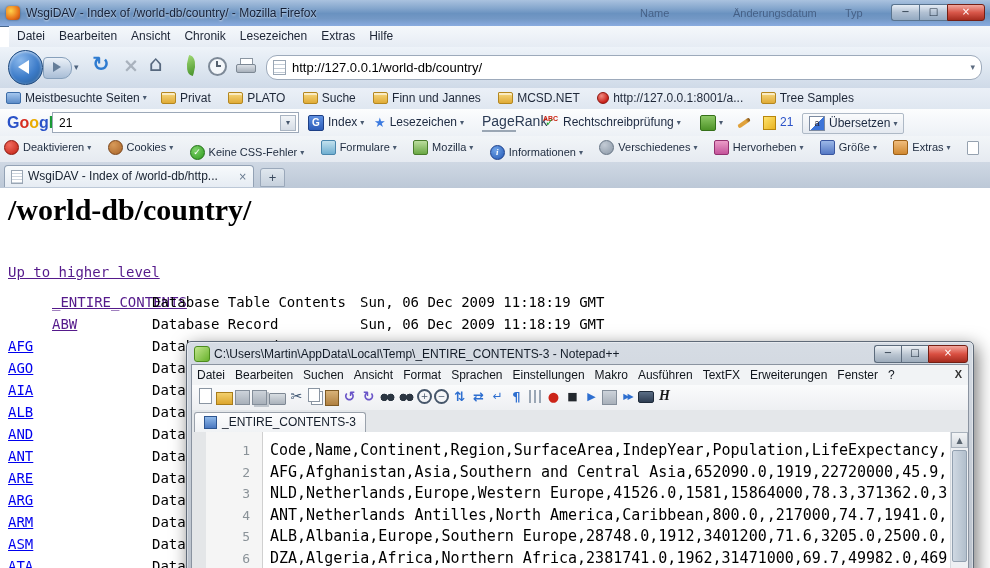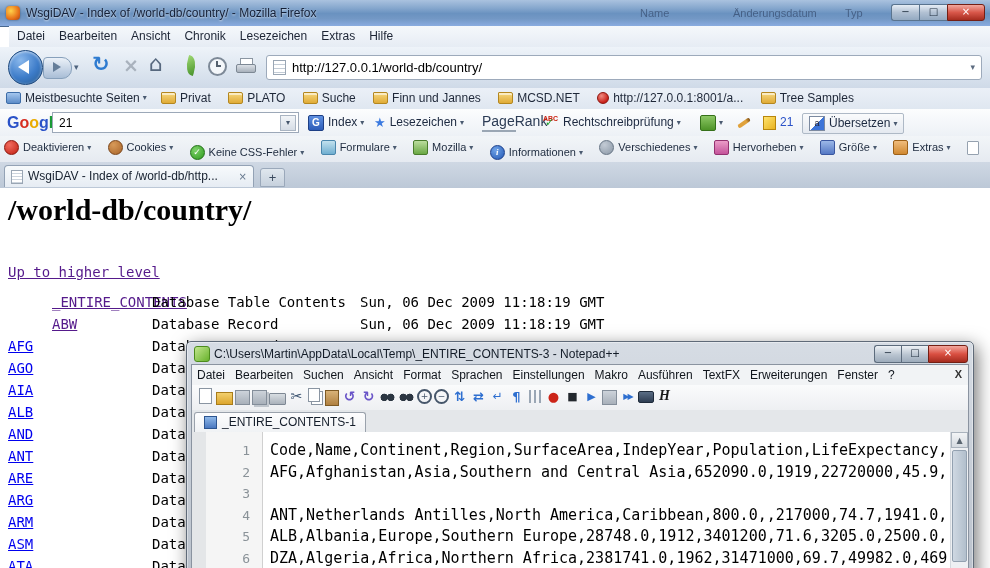--- a/index.html
+++ b/index.html
@@ -43,21 +43,21 @@
   .nav-stop{position:absolute;left:123px;top:7px;font-size:19px;font-weight:bold;color:#a9b2bd;}
   .nav-home{position:absolute;left:149px;top:4px;font-size:22px;color:#57687e;}
   .nav-feather{position:absolute;left:186px;top:9px;width:10px;height:19px;border-radius:0 85% 0 85%;
     background:linear-gradient(135deg,#9fd873,#47922a);transform:rotate(18deg);}
   .nav-clock{position:absolute;left:208px;top:10px;width:15px;height:15px;border:2px solid #7d8997;border-radius:50%;background:#f4f7fa;}
   .nav-clock .h1{position:absolute;left:6px;top:2px;width:2px;height:6px;background:#55616e;}
   .nav-clock .h2{position:absolute;left:6px;top:6px;width:5px;height:2px;background:#55616e;}
   .nav-print{position:absolute;left:236px;top:11px;width:20px;height:15px;}
   .nav-print .ptop{position:absolute;left:4px;top:0;width:11px;height:5px;background:#fff;border:1px solid #8b96a2;}
   .nav-print .pbody{position:absolute;left:0;top:6px;width:18px;height:7px;background:linear-gradient(#dbe0e6,#a8b1bb);border:1px solid #7d8894;border-radius:2px;}
-  .urlbar{position:absolute;left:266px;top:8px;right:8px;height:23px;background:#fff;border:1px solid #9daabb;border-radius:3px;}
+  .urlbar{position:absolute;left:266px;top:8px;right:8px;height:23px;background:#fff;border:1px solid #9daabb;border-radius:11px;}
   .url-favicon{position:absolute;left:6px;top:4px;width:11px;height:13px;background:#fff;border:1px solid #9aa6b4;
     background-image:repeating-linear-gradient(180deg,transparent 0 3px,#c3ccd6 3px 4px);}
   .url-text{position:absolute;left:25px;top:4px;font-size:13px;color:#000;white-space:nowrap;}
   .url-drop{position:absolute;right:6px;top:6px;font-size:9px;color:#5d6c80;}
 
   .ff-bookmarks{position:absolute;left:0;top:88px;right:0;height:21px;
     background:linear-gradient(#ebf0f7,#dee6f0);border-bottom:1px solid #c8d2e0;padding:2px 0 0 6px;white-space:nowrap;overflow:hidden;}
   .bm{display:inline-flex;align-items:center;margin-right:11px;height:16px;}
   .bm-ic{display:inline-block;width:13px;height:10px;margin-right:4px;flex:none;}
   .ic-folder{background:linear-gradient(#f6d77e,#e0ab36);border:1px solid #b4871f;border-radius:1px 2px 2px 2px;box-shadow:inset 0 2px 0 rgba(255,255,255,.55);}
@@ -527,39 +527,40 @@
       <div class="np-menubar">
         <span class="np-menu-item">Datei</span><span class="np-menu-item">Bearbeiten</span><span class="np-menu-item">Suchen</span><span class="np-menu-item">Ansicht</span><span class="np-menu-item">Format</span><span class="np-menu-item">Sprachen</span><span class="np-menu-item">Einstellungen</span><span class="np-menu-item">Makro</span><span class="np-menu-item">Ausführen</span><span class="np-menu-item">TextFX</span><span class="np-menu-item">Erweiterungen</span><span class="np-menu-item">Fenster</span><span class="np-menu-item">?</span>
       </div>
       <span class="np-menu-x">X</span>
       <div class="np-toolbar">
         <span class="np-ico i-new"></span><span class="np-ico i-open"></span><span class="np-ico i-save"></span><span class="np-ico i-saveall"></span><span class="np-ico i-print"></span><span class="np-ico i-cut">✂</span><span class="np-ico i-copy"></span><span class="np-ico i-paste"></span><span class="np-ico i-undo">↺</span><span class="np-ico i-redo">↻</span><span class="np-ico i-find"></span><span class="np-ico i-replace"></span><span class="np-ico i-zoomin">+</span><span class="np-ico i-zoomout">−</span><span class="np-ico i-syncv">⇅</span><span class="np-ico i-synch">⇄</span><span class="np-ico i-wrap">↵</span><span class="np-ico i-para">¶</span><span class="np-ico i-guide"></span><span class="np-ico i-rec">●</span><span class="np-ico i-stop">■</span><span class="np-ico i-play">▶</span><span class="np-ico i-savemacro"></span><span class="np-ico i-runmacro">▶▶</span><span class="np-ico i-monitor"></span><span class="np-ico i-h">H</span>
       </div>
       <div class="np-tabbar">
         <span class="np-tab">
           <span class="np-tab-icon"></span>
-          <span class="np-tab-label">_ENTIRE_CONTENTS-1</span>
+          <span class="np-tab-label">_ENTIRE_CONTENTS-3</span>
         </span>
       </div>
       <div class="np-editor">
         <div class="np-gutter"></div>
         <div class="np-lines">
 
             <div class="ln">
               <span class="ln-num">1</span>
               <span class="ln-text">Code,Name,Continent,Region,SurfaceArea,IndepYear,Population,LifeExpectancy,</span>
             </div>
 
             <div class="ln">
               <span class="ln-num">2</span>
               <span class="ln-text">AFG,Afghanistan,Asia,Southern and Central Asia,652090.0,1919,22720000,45.9,</span>
             </div>
 
             <div class="ln">
               <span class="ln-num">3</span>
+              <span class="ln-text">NLD,Netherlands,Europe,Western Europe,41526.0,1581,15864000,78.3,371362.0,3</span>
             </div>
 
             <div class="ln">
               <span class="ln-num">4</span>
               <span class="ln-text">ANT,Netherlands Antilles,North America,Caribbean,800.0,,217000,74.7,1941.0,</span>
             </div>
 
             <div class="ln">
               <span class="ln-num">5</span>
               <span class="ln-text">ALB,Albania,Europe,Southern Europe,28748.0,1912,3401200,71.6,3205.0,2500.0,</span>

